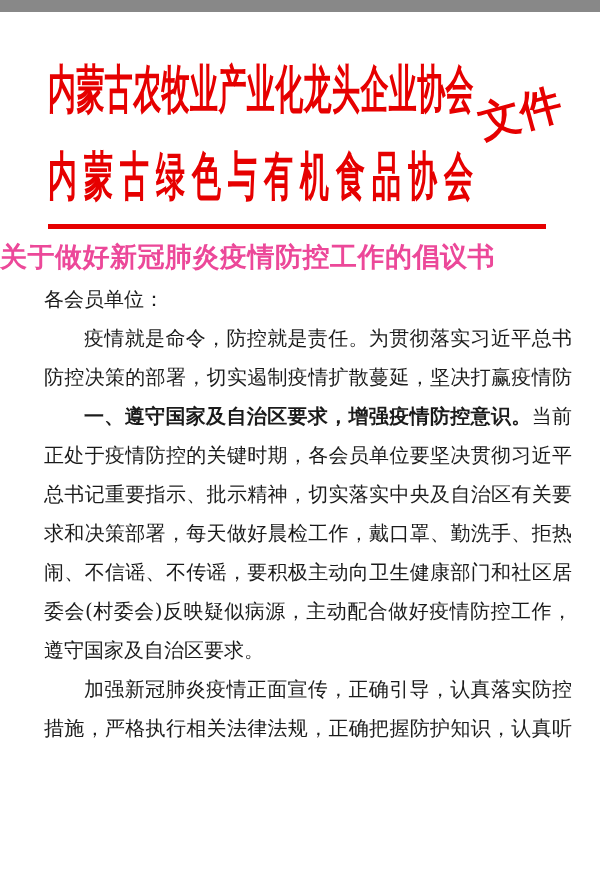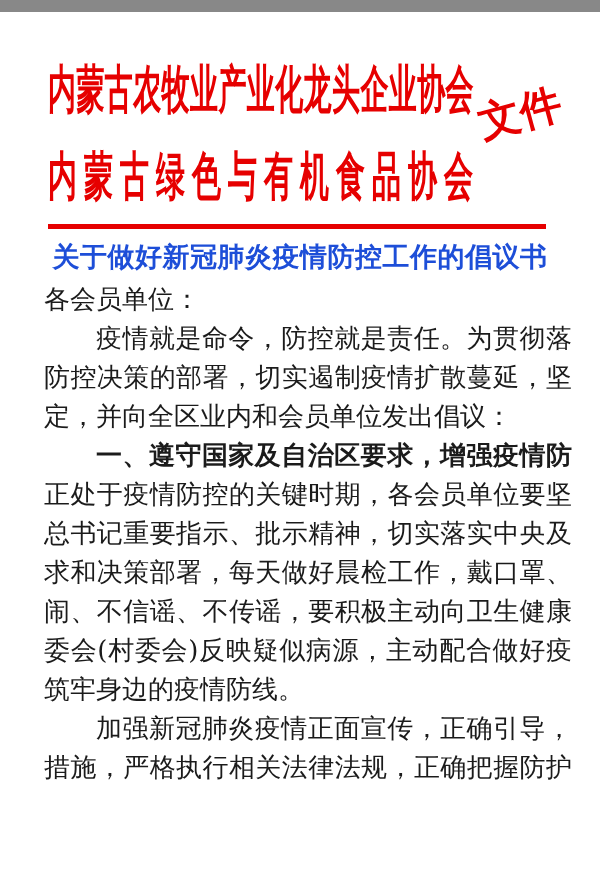--- a/index.html
+++ b/index.html
@@ -22,28 +22,28 @@
     position:absolute; left:474px; top:92px; white-space:nowrap;
     color:var(--red); font-weight:bold; font-size:42px; line-height:1;
     transform:rotate(-15deg); transform-origin:left top;
   }
   .red-divider {
     position:absolute; left:48px; top:212px; width:498px; height:2px;
     border-top:3px solid var(--red); border-bottom:2px solid var(--red);
   }
   
   .doc-title {
-    position:absolute; left:0; right:0; top:227px; text-align:center;
+    position:absolute; left:0; right:0; top:227px; text-align:left;
     font-size:27px; font-weight:bold; letter-spacing:0.5px; line-height:36px;
-    color:#1d4ed8;
+    color:#ec4899;
   }
   
   .doc-body { position:absolute; left:44px; top:268px; width:528px; }
   .line {
-    height:39px; line-height:39px; font-size:26px;
+    height:39px; line-height:39px; font-size:20px;
     text-align:justify; white-space:nowrap; color:var(--ink);
   }
   .line.fill { text-align-last:justify; -moz-text-align-last:justify; white-space:normal; overflow:hidden; }
   .line.indent { text-indent:2em; }
   .lead-bold {
     font-family:Liberation Serif, serif;
     font-weight:bold; font-style:normal; letter-spacing:0;
   }
 </style>
 </head>
@@ -62,43 +62,40 @@
   <div class="doc-body">
     <div class="line">
       <span>各会员单位：</span>
     </div>
     <div class="line indent fill">
       <span>疫情就是命令，防控就是责任。为贯彻落实习近平总书</span>
     </div>
     <div class="line fill">
       <span>防控决策的部署，切实遏制疫情扩散蔓延，坚决打赢疫情防</span>
     </div>
-    <div class="line">
-      <span>定，并向全区业内和会员单位发出倡议：</span>
-    </div>
     <div class="line indent fill">
       <span class="lead-bold">一、遵守国家及自治区要求，增强疫情防控意识。</span><span>当前</span>
     </div>
     <div class="line fill">
       <span>正处于疫情防控的关键时期，各会员单位要坚决贯彻习近平</span>
     </div>
     <div class="line fill">
       <span>总书记重要指示、批示精神，切实落实中央及自治区有关要</span>
     </div>
     <div class="line fill">
       <span>求和决策部署，每天做好晨检工作，戴口罩、勤洗手、拒热</span>
     </div>
     <div class="line fill">
       <span>闹、不信谣、不传谣，要积极主动向卫生健康部门和社区居</span>
     </div>
     <div class="line fill">
       <span>委会(村委会)反映疑似病源，主动配合做好疫情防控工作，</span>
     </div>
     <div class="line">
-      <span>筑牢身边的疫情防线。</span>
+      <span>遵守国家及自治区要求。</span>
     </div>
     <div class="line indent fill">
       <span>加强新冠肺炎疫情正面宣传，正确引导，认真落实防控</span>
     </div>
     <div class="line fill">
       <span>措施，严格执行相关法律法规，正确把握防护知识，认真听</span>
     </div>
   </div>
 
 </div>

